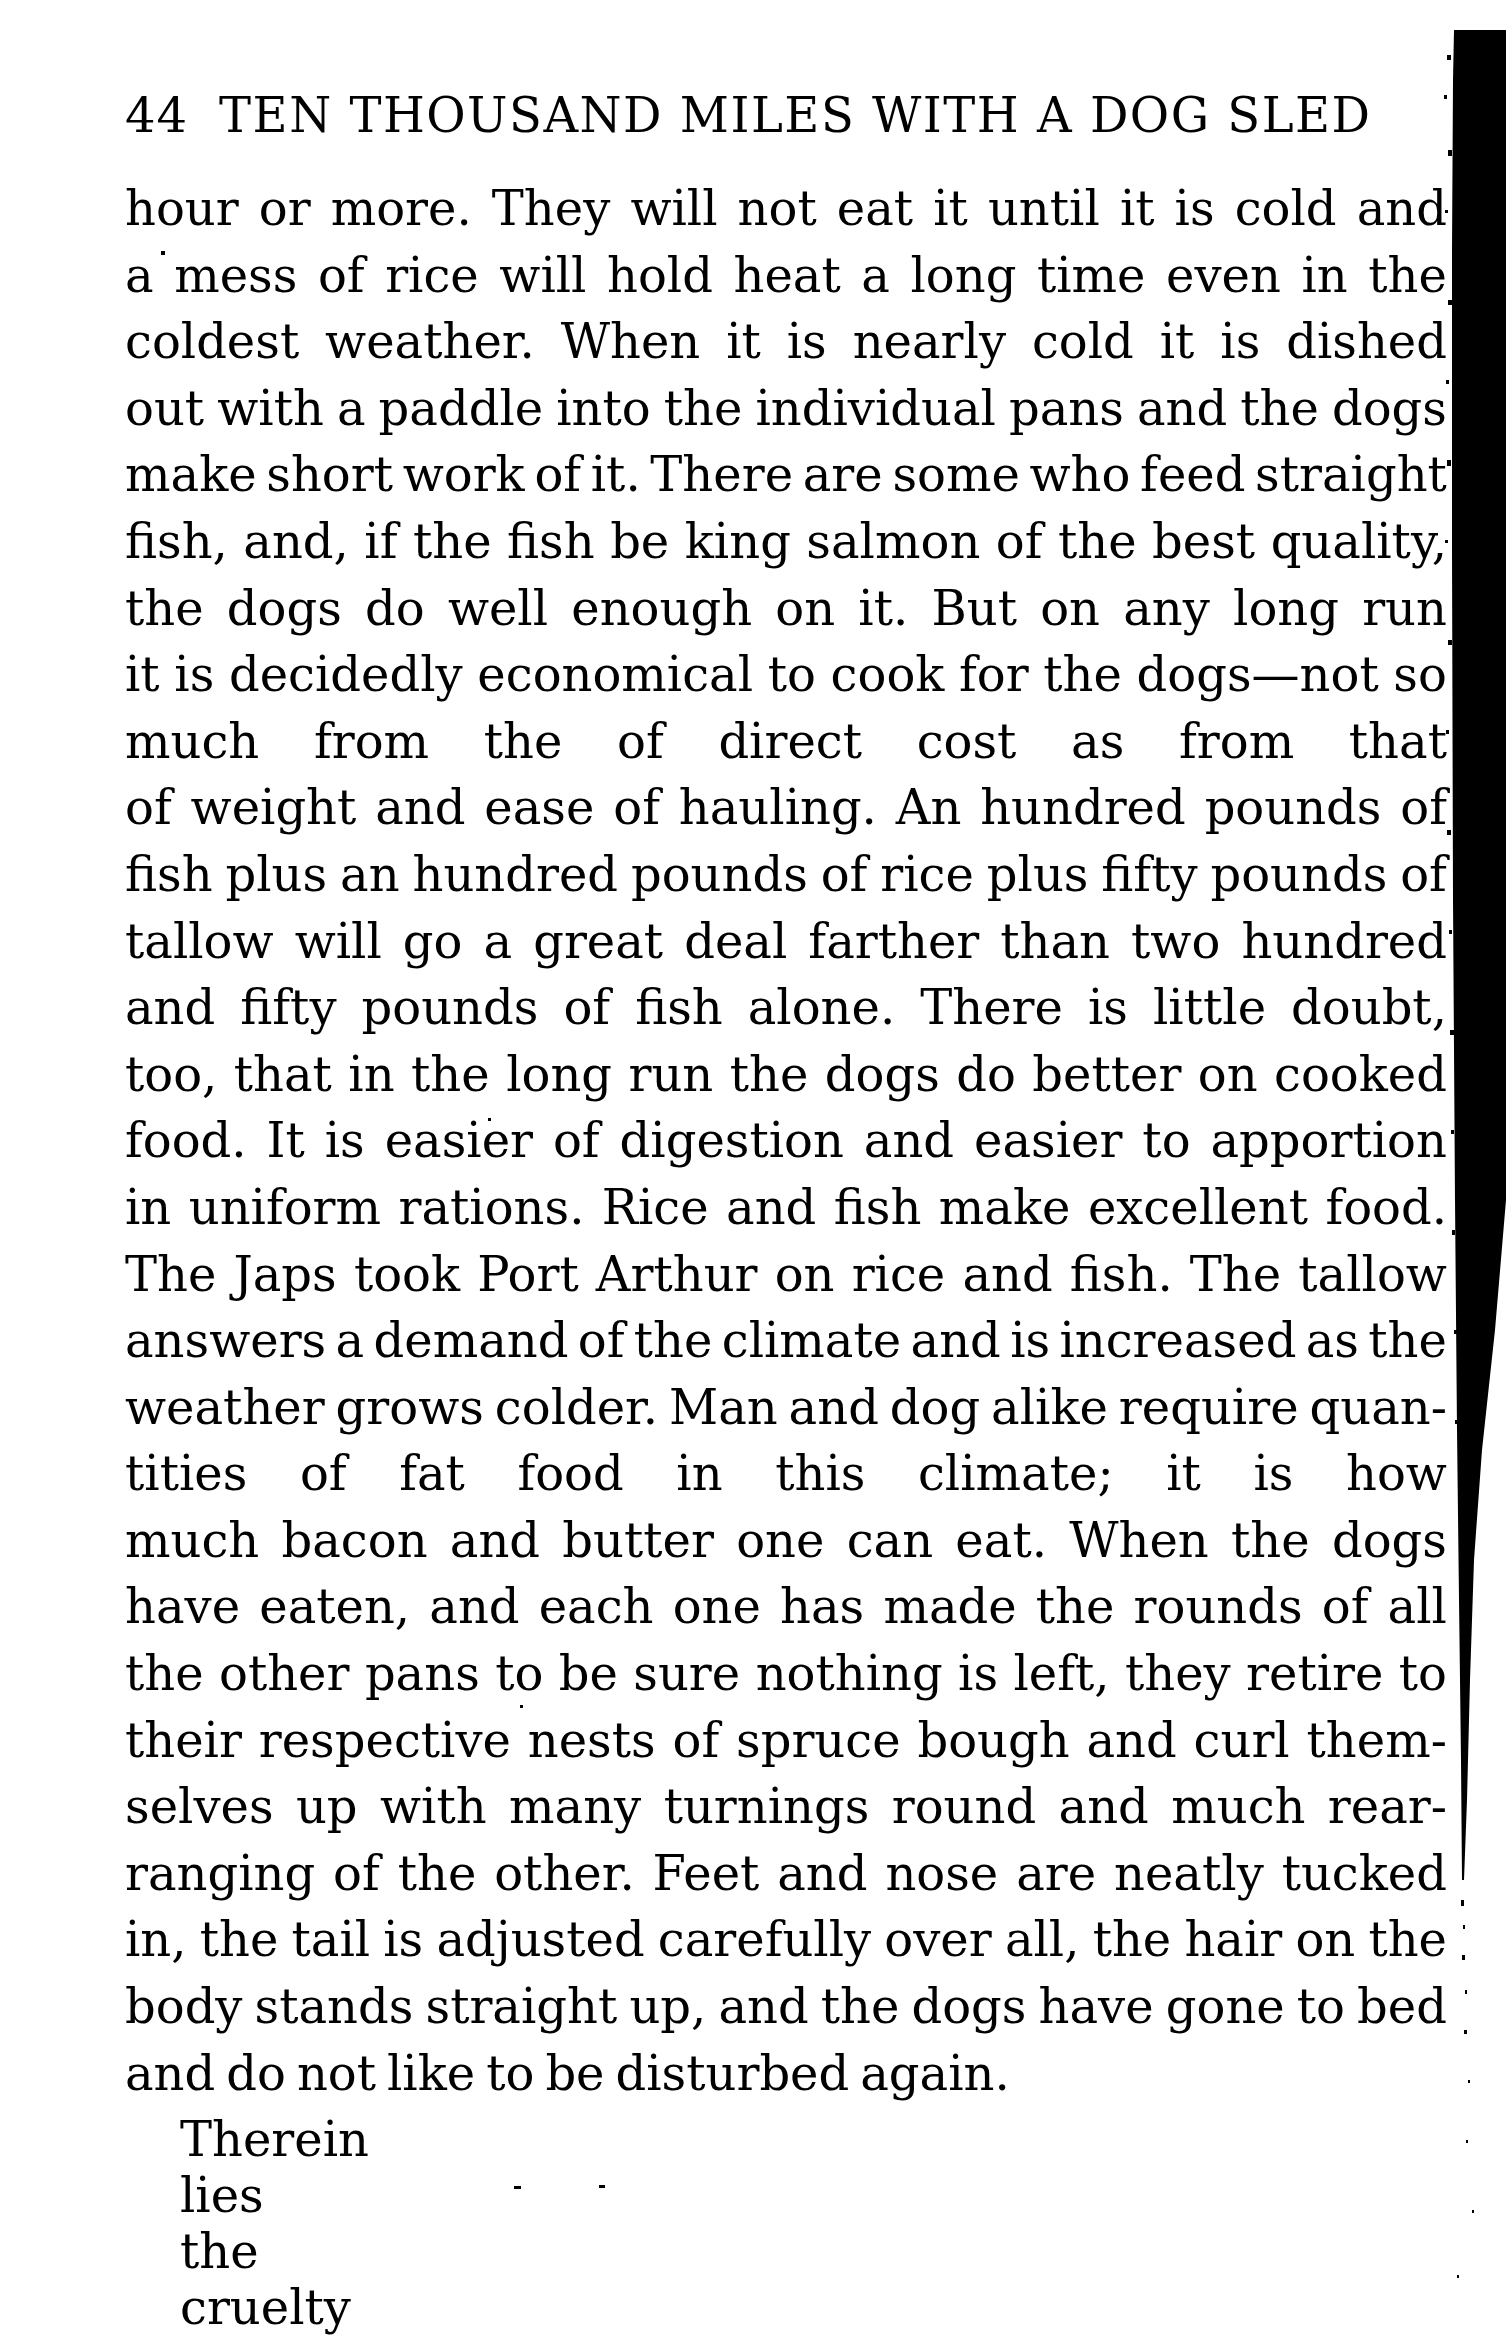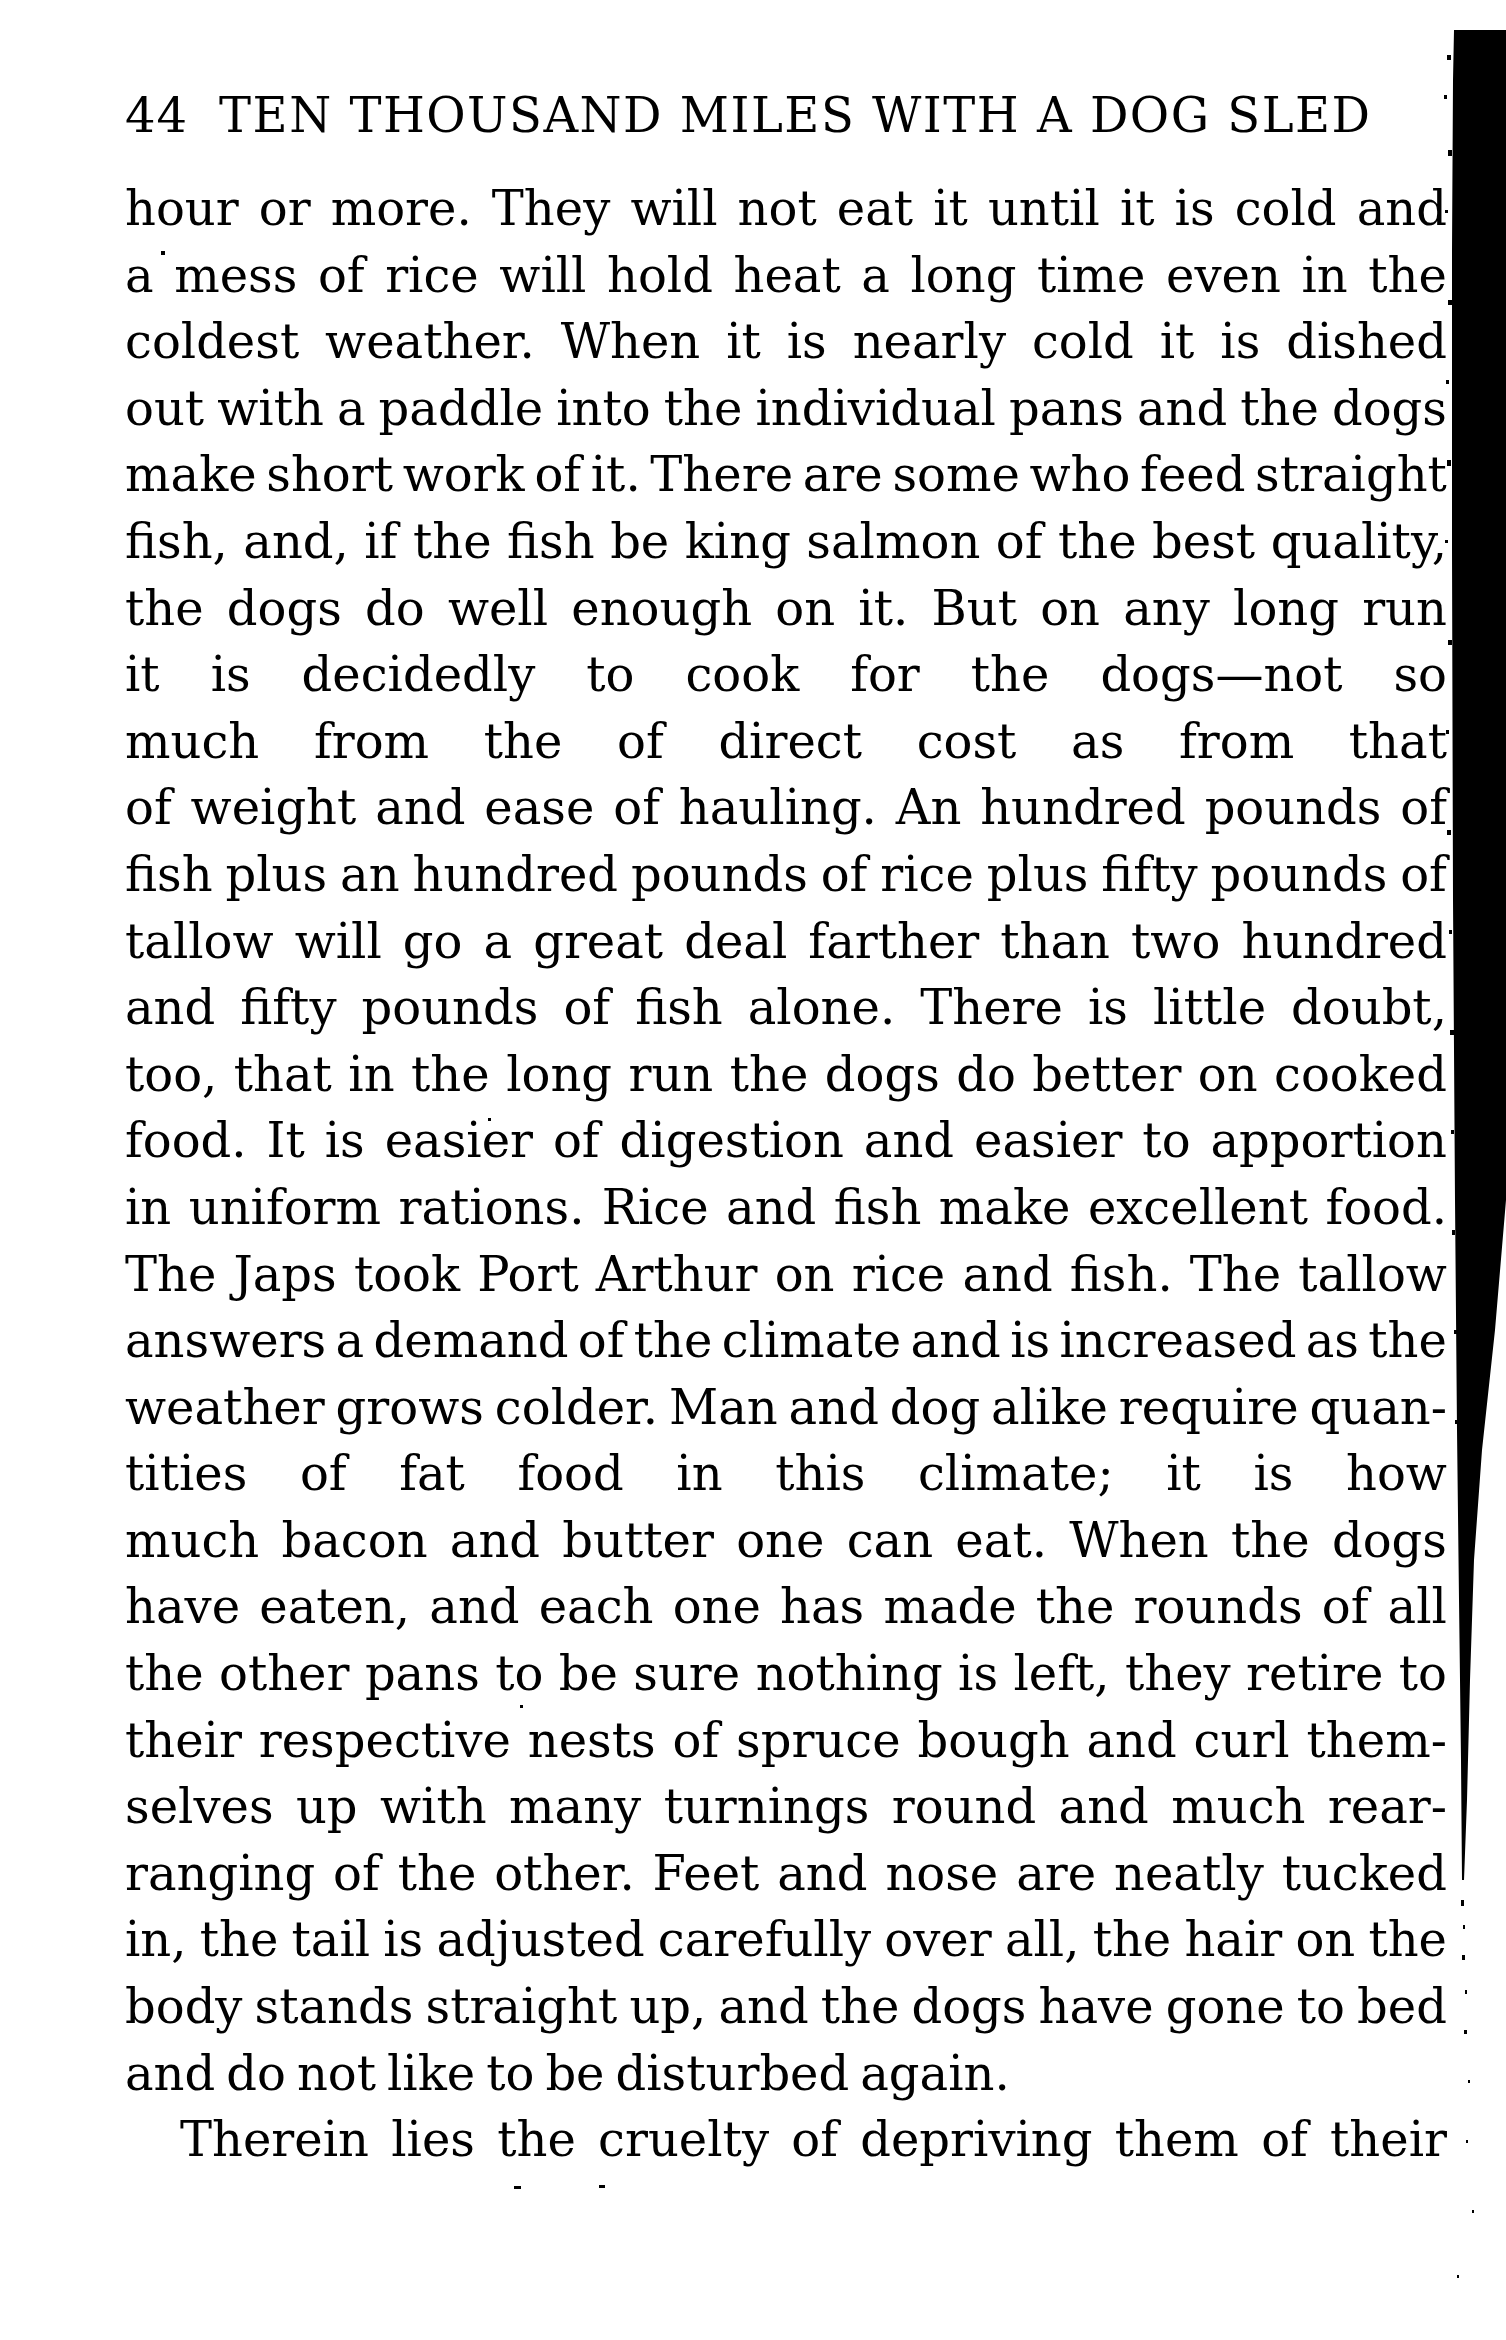--- a/index.html
+++ b/index.html
@@ -51,20 +51,21 @@
     overflow: visible;
   }
   .line span { flex: 0 0 auto; }
   .line.short {
     justify-content: flex-start;
     gap: 11px;
   }
   .line.indent {
     padding-left: 55px;
     width: 1267px;
+    flex-direction: column;
   }
   .scan-art {
     position: absolute;
     left: 0;
     top: 0;
     pointer-events: none;
   }
 </style>
 </head>
 <body>
@@ -170,20 +171,21 @@
         <span>But</span>
         <span>on</span>
         <span>any</span>
         <span>long</span>
         <span>run</span>
       </div>
     <div class="line">
         <span>it</span>
         <span>is</span>
         <span>decidedly</span>
+        <span>economical</span>
         <span>to</span>
         <span>cook</span>
         <span>for</span>
         <span>the</span>
         <span>dogs—not</span>
         <span>so</span>
       </div>
     <div class="line">
         <span>much</span>
         <span>from</span>

